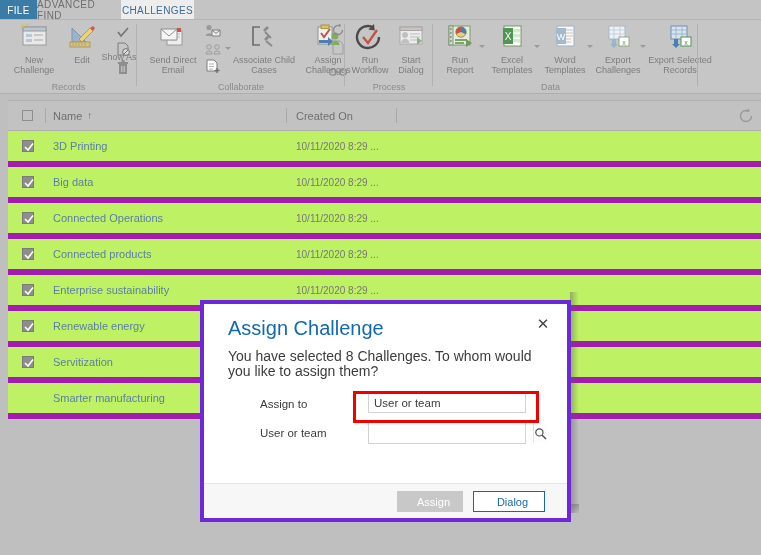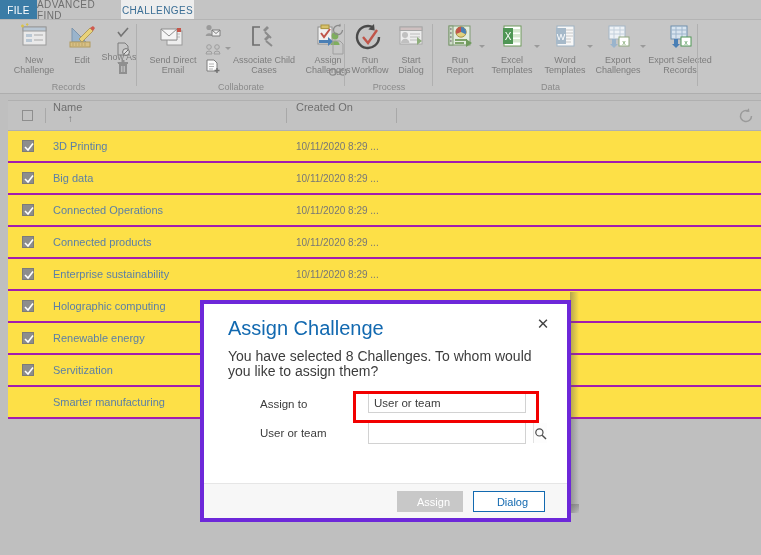--- a/index.html
+++ b/index.html
@@ -94,34 +94,34 @@
     border-top: 1px solid #b0b0b0;
   }
   .ghead {
     position: relative; height: 29px;
     border-bottom: 1px solid #b0b0b0;
     background: #c2c2c2;
   }
   .ghead .hcell {
     position: absolute; top: 0; height: 29px;
     display: flex; align-items: center;
-    font-size: 11px; color: #6f6f6f; flex-direction: column;
+    font-size: 11px; color: #6f6f6f;
   }
   .vdiv {
     position: absolute; top: 7px; width: 1px; height: 15px; background: #a8a8a8;
   }
   .chk-head {
     position: absolute; left: 14px; top: 9px;
     width: 11px; height: 11px;
     border: 1px solid #8e8e8e; background: #c2c2c2; box-sizing: border-box;
   }
   .grow {
     position: relative; height: 30px;
-    border-bottom: 2px solid #a21caf;
-    background: #fde047;
+    border-bottom: 6px solid #a21caf;
+    background: #bef264;
   }
   .grow .chk {
     position: absolute; left: 14px; top: 9px;
     width: 12px; height: 12px; box-sizing: border-box;
     background: #8d8d8d; border: 1px solid #7b7b7b;
   }
   .grow .chk svg { position: absolute; left: 1px; top: 1px; }
   .grow .nm {
     position: absolute; left: 45px; top: 0; height: 30px;
     display: flex; align-items: center;
@@ -568,29 +568,20 @@
         </span>
       <span class="nm">Enterprise sustainability</span>
       <span class="dt">10/11/2020 8:29 ...</span>
     </div>
     <div class="grow">
       <span class="chk">
           <svg width="10" height="10" viewBox="0 0 10 10">
             <path d="M1 5 L4 8 L9 1.5" stroke="#ffffff" stroke-width="1.6" fill="none"></path>
           </svg>
         </span>
-      <span class="nm">Holographic computing</span>
-      <span class="dt"></span>
-    </div>
-    <div class="grow">
-      <span class="chk">
-          <svg width="10" height="10" viewBox="0 0 10 10">
-            <path d="M1 5 L4 8 L9 1.5" stroke="#ffffff" stroke-width="1.6" fill="none"></path>
-          </svg>
-        </span>
       <span class="nm">Renewable energy</span>
       <span class="dt"></span>
     </div>
     <div class="grow">
       <span class="chk">
           <svg width="10" height="10" viewBox="0 0 10 10">
             <path d="M1 5 L4 8 L9 1.5" stroke="#ffffff" stroke-width="1.6" fill="none"></path>
           </svg>
         </span>
       <span class="nm">Servitization</span>

